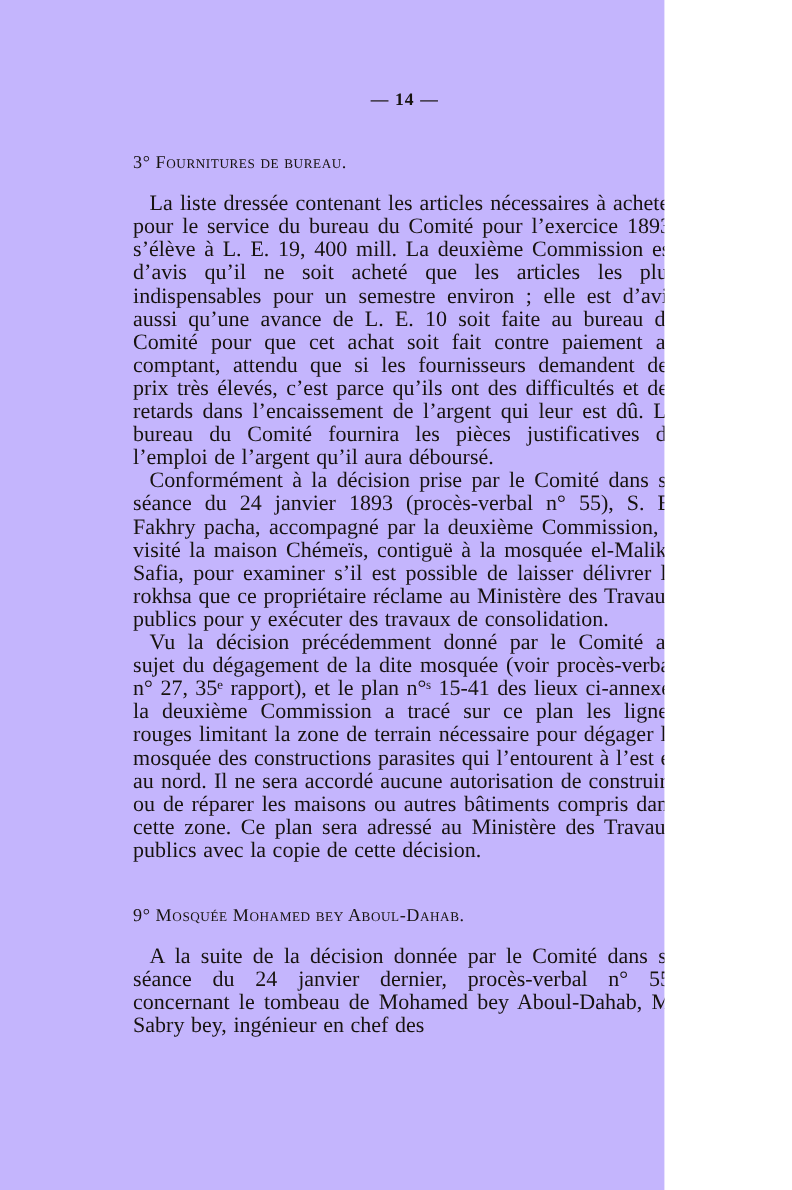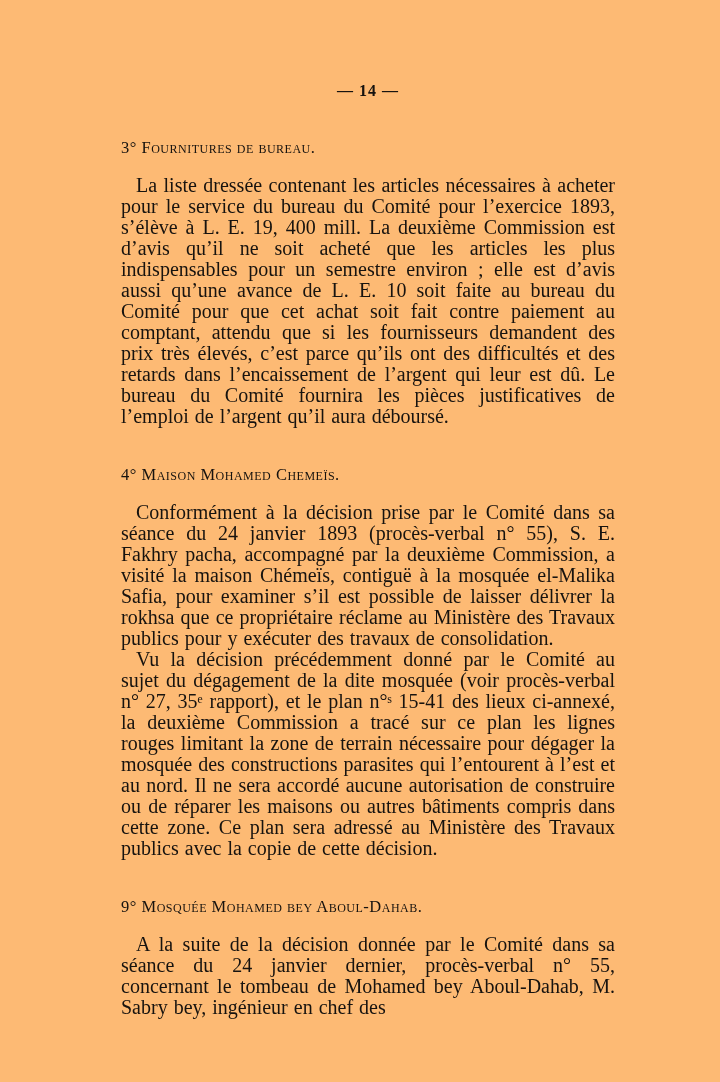--- a/index.html
+++ b/index.html
@@ -9,23 +9,23 @@
     background: #ffffff;
   }
   body {
     width: 720px;
     height: 1082px;
     font-family: "Liberation Serif", "DejaVu Serif", serif;
     color: #17130f;
   }
   .page {
     position: relative;
-    width: 720px;
+    width: 604px;
     height: 1082px;
-    background: #fdba74;
+    background: #c4b5fd;
     overflow: hidden;
   }
   .content {
     position: absolute;
     left: 121px;
     top: 82px;
     width: 494px;
   }
   .page-number {
     text-align: center;
@@ -53,20 +53,19 @@
 </style>
 </head>
 <body>
 
 <div class="page">
   <div class="content">
     <div class="page-number">— 14 —</div>
     <div id="sections">
         <h2 class="section-heading">3° Fournitures de bureau.</h2>
         <p class="para">La liste dressée contenant les articles nécessaires à acheter pour le service du bureau du Comité pour l’exercice 1893, s’élève à L. E. 19, 400 mill. La deuxième Commission est d’avis qu’il ne soit acheté que les articles les plus indispensables pour un semestre environ ; elle est d’avis aussi qu’une avance de L. E. 10 soit faite au bureau du Comité pour que cet achat soit fait contre paiement au comptant, attendu que si les fournisseurs demandent des prix très élevés, c’est parce qu’ils ont des difficultés et des retards dans l’encaissement de l’argent qui leur est dû. Le bureau du Comité fournira les pièces justificatives de l’emploi de l’argent qu’il aura déboursé.</p>
-        <h2 class="section-heading">4° Maison Mohamed Chemeïs.</h2>
         <p class="para">Conformément à la décision prise par le Comité dans sa séance du 24 janvier 1893 (procès-verbal n° 55), S. E. Fakhry pacha, accompagné par la deuxième Commission, a visité la maison Chémeïs, contiguë à la mosquée el-Malika Safia, pour examiner s’il est possible de laisser délivrer la rokhsa que ce propriétaire réclame au Ministère des Travaux publics pour y exécuter des travaux de consolidation.</p>
         <p class="para">Vu la décision précédemment donné par le Comité au sujet du dégagement de la dite mosquée (voir procès-verbal n° 27, 35ᵉ rapport), et le plan n°ˢ 15-41 des lieux ci-annexé, la deuxième Commission a tracé sur ce plan les lignes rouges limitant la zone de terrain nécessaire pour dégager la mosquée des constructions parasites qui l’entourent à l’est et au nord. Il ne sera accordé aucune autorisation de construire ou de réparer les maisons ou autres bâtiments compris dans cette zone. Ce plan sera adressé au Ministère des Travaux publics avec la copie de cette décision.</p>
         <h2 class="section-heading">9° Mosquée Mohamed bey Aboul-Dahab.</h2>
         <p class="para">A la suite de la décision donnée par le Comité dans sa séance du 24 janvier dernier, procès-verbal n° 55, concernant le tombeau de Mohamed bey Aboul-Dahab, M. Sabry bey, ingénieur en chef des</p>
       </div>
   </div>
 </div>
 
 </body></html>

